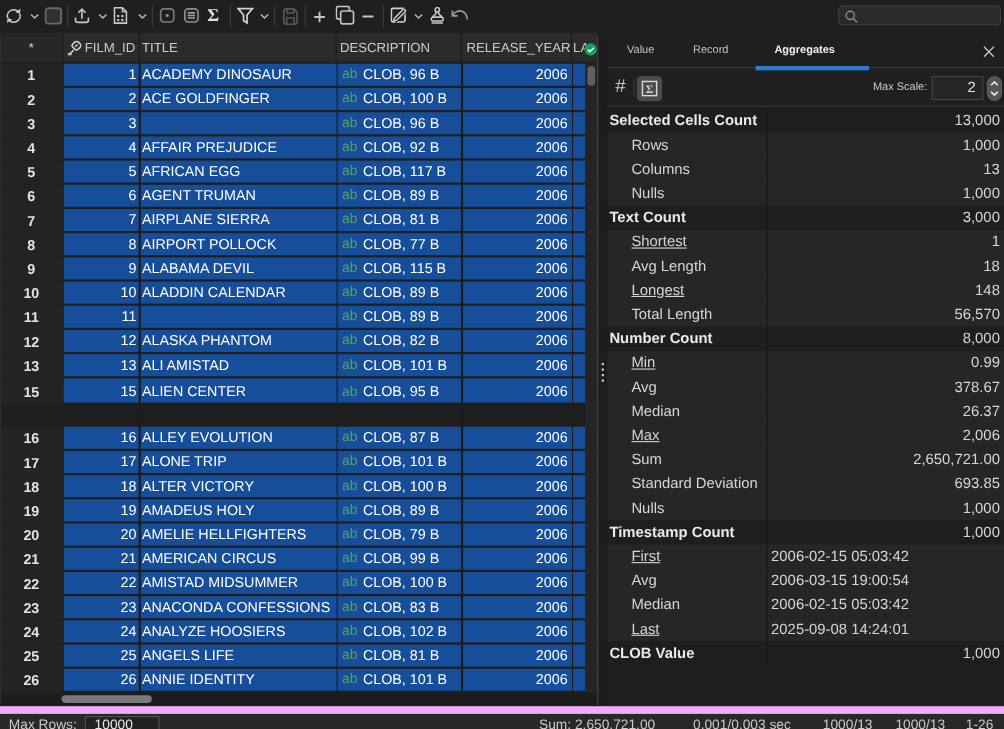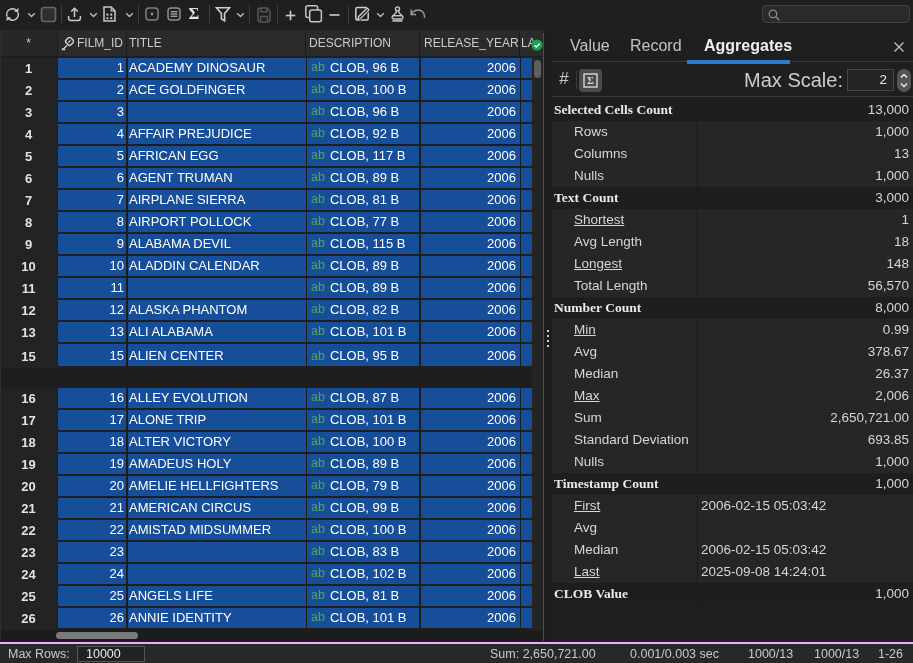--- a/index.html
+++ b/index.html
@@ -25,41 +25,41 @@
 
 #vtrack{position:absolute;left:531.5px;top:56.5px;width:11.5px;height:573.5px;background:#242424;}
 #vthumb{position:absolute;left:533.5px;top:60px;width:7px;height:18px;background:#5f5f5f;border-radius:3.5px;}
 #htrack{position:absolute;left:0;top:630px;width:543px;height:11px;background:#1c1c1c;}
 #hthumb{position:absolute;left:56px;top:632px;width:82px;height:7px;background:#7a7a7a;border-radius:3.5px;}
 #gridline-r{position:absolute;left:543px;top:33px;width:1px;height:608px;background:#4f4f4f;}
 #splitter{position:absolute;left:544px;top:33px;width:8px;height:608px;background:#1d1d1d;}
 .dot{position:absolute;left:546.5px;width:2px;height:2px;background:#cfcfcf;}
 
 #panel{position:absolute;left:552px;top:33px;width:361px;height:609px;background:#1f1f1f;}
-.tab{position:absolute;top:0;height:25.5px;line-height:25.5px;font-size:16px;color:#c3c3c3;}
+.tab{position:absolute;top:0;height:25.5px;line-height:25.5px;font-size:10px;color:#c3c3c3;}
 #tabline{position:absolute;left:0;top:28px;width:361px;height:1px;background:#3a3a3a;}
 #tabul{position:absolute;left:135px;top:27px;width:103px;height:3.5px;background:#2e7bd0;z-index:2;}
 #ptool-line{position:absolute;left:0;top:63px;width:361px;height:1px;background:#383838;}
 #sigbtn{position:absolute;left:27px;top:36px;width:23px;height:23px;background:#4b4b4b;border-radius:4px;}
-#maxscale{position:absolute;right:70px;top:36px;height:22px;line-height:22px;font-size:20px;color:#cccccc;}
+#maxscale{position:absolute;right:70px;top:36px;height:22px;line-height:22px;font-size:10px;color:#cccccc;}
 #msinput{position:absolute;left:295px;top:36px;width:47px;height:22px;background:#252525;border:1px solid #454545;color:#e8e8e8;font-size:13.5px;line-height:20px;text-align:right;padding-right:6px;}
 #spinner{position:absolute;left:345px;top:36px;width:14px;height:23px;background:#555555;border-radius:7px;}
 
 .ar{position:absolute;left:552px;width:361px;height:22px;font-size:13.5px;color:#d6d6d6;}
 .agg-g{background:#1e1e1e;}
 .agg-c{background:#262626;}
 .agg-c .an{padding-left:20px;}
-.agg-g .an{font-weight:bold;color:#eaeaea;font-family:Liberation Serif, serif;}
+.agg-g .an{font-weight:bold;color:#eaeaea;}
 .an{position:absolute;left:2px;top:0;height:22px;line-height:22px;padding-left:0;}
 .av-r{position:absolute;right:4px;top:0;height:22px;line-height:22px;}
 .av-l{position:absolute;left:149px;top:0;height:22px;line-height:22px;}
 .u{text-decoration:underline;}
 #coldiv{position:absolute;left:697px;top:99px;width:1px;height:506px;background:#1a1a1a;}
 
-#status{position:absolute;left:0;top:642px;width:913px;height:21px;background:#282828;border-top:2px solid #f0abfc;font-size:12.5px;color:#c9c9c9;}
+#status{position:absolute;left:0;top:642px;width:913px;height:21px;background:#282828;border-top:7px solid #f0abfc;font-size:12.5px;color:#c9c9c9;}
 .st{position:absolute;top:0;height:20px;line-height:20px;white-space:nowrap;}
 #mrinput{position:absolute;left:77px;top:2px;width:68px;height:16px;border:1px solid #555;background:#222;color:#e8e8e8;font-size:12.5px;line-height:15px;padding-left:8px;}
 svg{display:block;}
 </style></head><body>
 <div id="toolbar">
 <svg class="ticon" style="left:4px" width="17" height="17" viewBox="0 0 17 17">
       <g fill="none" stroke="#c8c8c8" stroke-width="1.5">
         <path d="M3.0 10.4 A5.7 5.7 0 0 1 13.2 5.5"></path>
         <path d="M14.0 6.6 A5.7 5.7 0 0 1 3.8 11.5"></path>
       </g>
@@ -287,21 +287,21 @@
 <div class="blue"></div>
 <div class="cid">12</div>
 <div class="cti">ALASKA PHANTOM</div>
 <div class="cde"><span class="ab">ab</span><span>CLOB, 82 B</span></div>
 <div class="cry">2006</div>
 </div>
 <div class="gr" style="top:321.5px">
 <div class="gn">13</div>
 <div class="blue"></div>
 <div class="cid">13</div>
-<div class="cti">ALI ALABAMA</div>
+<div class="cti">ALI AMISTAD</div>
 <div class="cde"><span class="ab">ab</span><span>CLOB, 101 B</span></div>
 <div class="cry">2006</div>
 </div>
 <div class="gr" style="top:343.5px">
 <div class="gn">14</div>
 <div class="blue"></div>
 <div class="cid">14</div>
 <div class="cti">ALICE FANTASIA</div>
 <div class="cde"><span class="ab">ab</span><span>CLOB, 105 B</span></div>
 <div class="cry">2006</div>
@@ -367,27 +367,29 @@
 <div class="blue"></div>
 <div class="cid">22</div>
 <div class="cti">AMISTAD MIDSUMMER</div>
 <div class="cde"><span class="ab">ab</span><span>CLOB, 100 B</span></div>
 <div class="cry">2006</div>
 </div>
 <div class="gr" style="top:541.5px">
 <div class="gn">23</div>
 <div class="blue"></div>
 <div class="cid">23</div>
+<div class="cti">ANACONDA CONFESSIONS</div>
 <div class="cde"><span class="ab">ab</span><span>CLOB, 83 B</span></div>
 <div class="cry">2006</div>
 </div>
 <div class="gr" style="top:563.5px">
 <div class="gn">24</div>
 <div class="blue"></div>
 <div class="cid">24</div>
+<div class="cti">ANALYZE HOOSIERS</div>
 <div class="cde"><span class="ab">ab</span><span>CLOB, 102 B</span></div>
 <div class="cry">2006</div>
 </div>
 <div class="gr" style="top:585.5px">
 <div class="gn">25</div>
 <div class="blue"></div>
 <div class="cid">25</div>
 <div class="cti">ANGELS LIFE</div>
 <div class="cde"><span class="ab">ab</span><span>CLOB, 81 B</span></div>
 <div class="cry">2006</div>
@@ -515,20 +517,21 @@
 <div class="ar agg-g" style="top:473px">
     <div class="an">Timestamp Count</div>
     <div class="av-r">1,000</div>
   </div>
 <div class="ar agg-c" style="top:495px">
     <div class="an"><span class="u">First</span></div>
     <div class="av-l">2006-02-15 05:03:42</div>
   </div>
 <div class="ar agg-c" style="top:517px">
     <div class="an">Avg</div>
+    <div class="av-l">2006-03-15 19:00:54</div>
   </div>
 <div class="ar agg-c" style="top:539px">
     <div class="an">Median</div>
     <div class="av-l">2006-02-15 05:03:42</div>
   </div>
 <div class="ar agg-c" style="top:561px">
     <div class="an"><span class="u">Last</span></div>
     <div class="av-l">2025-09-08 14:24:01</div>
   </div>
 <div class="ar agg-g" style="top:583px">

